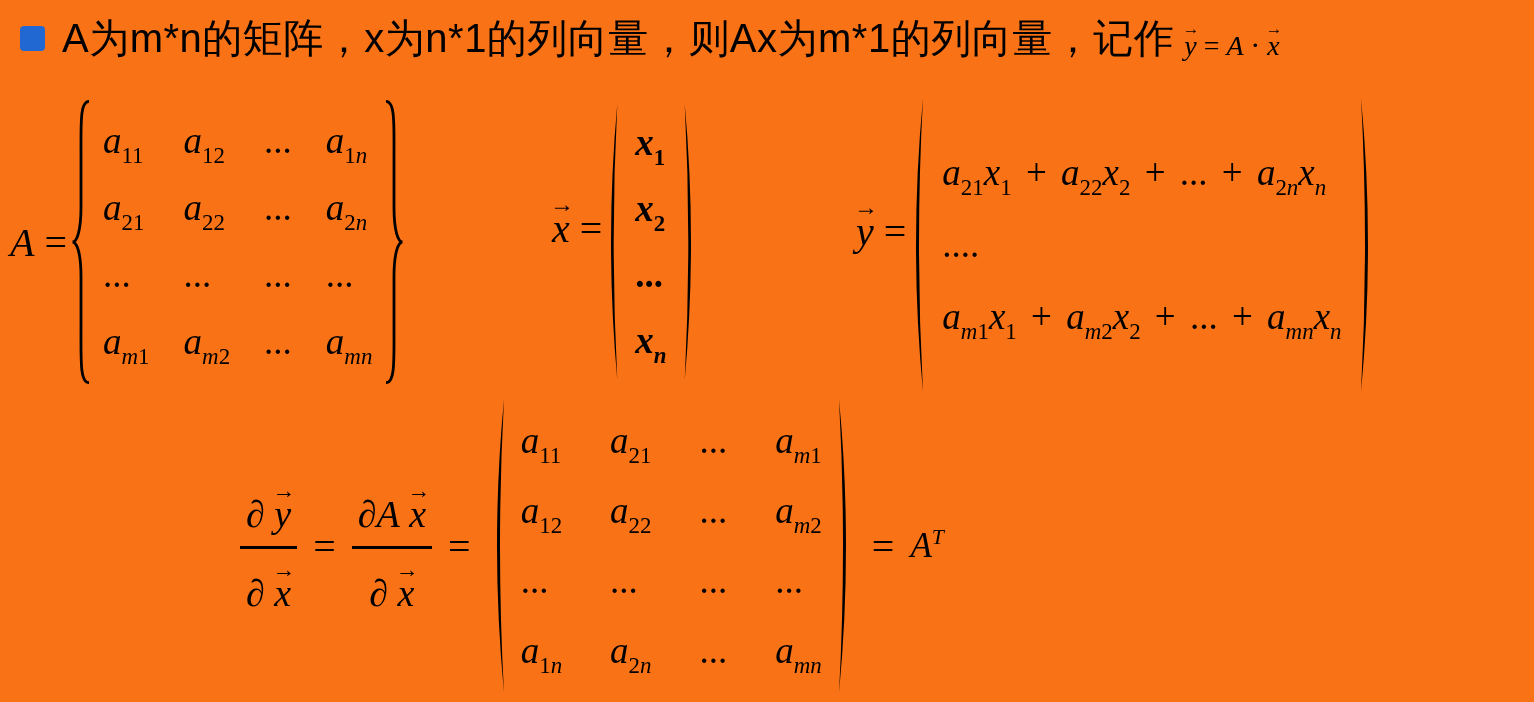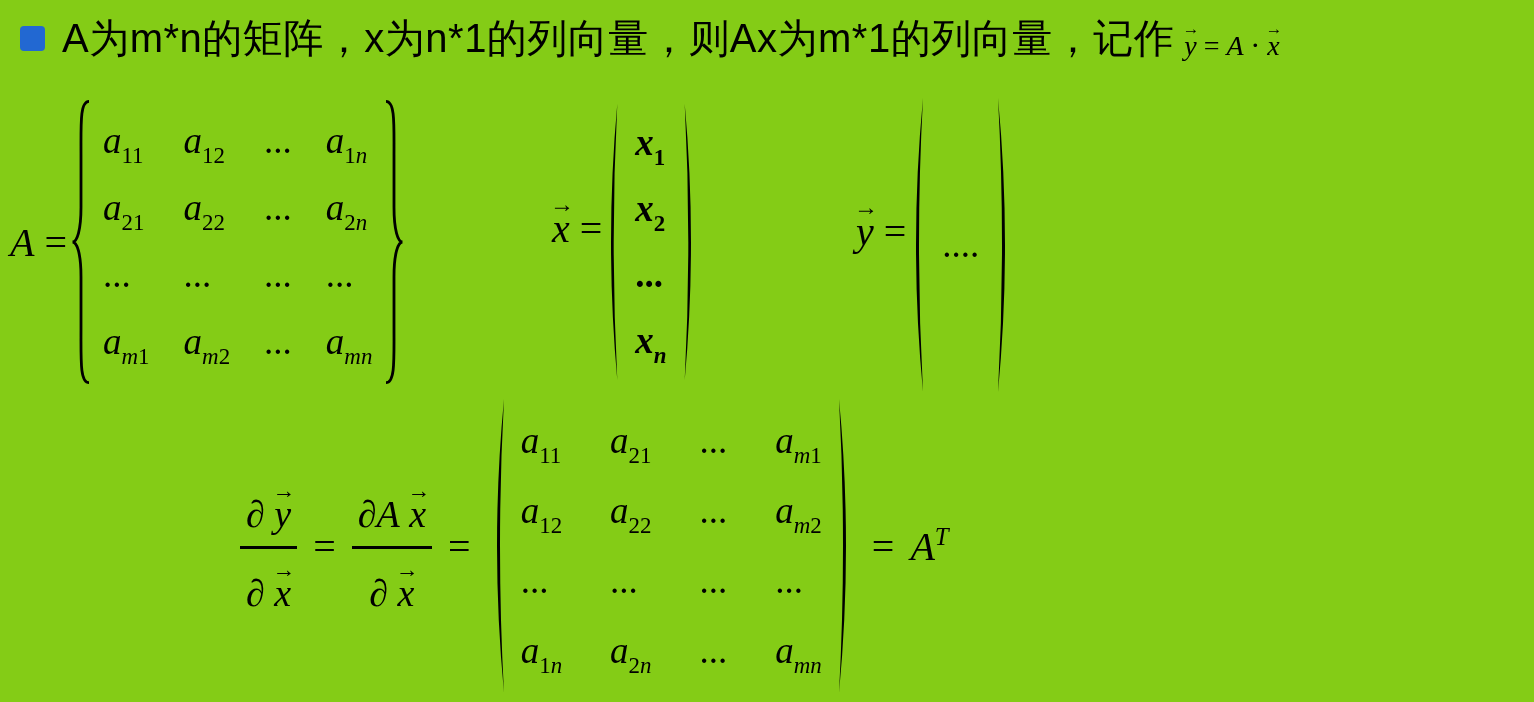--- a/index.html
+++ b/index.html
@@ -40,21 +40,21 @@
   
   .deriv{position:absolute;left:240px;top:395px;height:302px;display:flex;
          align-items:center;gap:16px;}
   .frac{display:inline-flex;flex-direction:column;align-items:center;font-size:38px;
         white-space:nowrap;}
   .fnum{padding:14px 6px 2px;}
   .fbar{align-self:stretch;height:3px;background:#000;margin:8px 0 12px;}
   .fden{padding:10px 6px 0;}
   .eq{font-size:40px;}
   .matrix{display:flex;align-items:center;height:100%;}
-  .result{font-size:40px;white-space:nowrap;text-align:right;}
+  .result{font-size:35px;white-space:nowrap;text-align:right;}
 </style>
 </head>
 <body>
 
 <svg width="0" height="0" style="position:absolute" aria-hidden="true">
   <defs>
     <symbol id="lp" viewBox="0 0 20 100" preserveAspectRatio="none">
       <path d="M17 1 Q3 50 17 99 Q9 50 17 1 Z" fill="#000"></path>
     </symbol>
     <symbol id="rp" viewBox="0 0 20 100" preserveAspectRatio="none">
@@ -62,21 +62,21 @@
     </symbol>
     <symbol id="lc" viewBox="0 0 26 100" preserveAspectRatio="none">
       <path d="M22 1.5 C13 1.5 14 9 14 20 L14 38 C14 46 10 50 5.5 50 C10 50 14 54 14 62 L14 80 C14 91 13 98.5 22 98.5" fill="none" stroke="#000" stroke-width="2.8" vector-effect="non-scaling-stroke"></path>
     </symbol>
     <symbol id="rc" viewBox="0 0 26 100" preserveAspectRatio="none">
       <path d="M4 1.5 C13 1.5 12 9 12 20 L12 38 C12 46 16 50 20.5 50 C16 50 12 54 12 62 L12 80 C12 91 13 98.5 4 98.5" fill="none" stroke="#000" stroke-width="2.8" vector-effect="non-scaling-stroke"></path>
     </symbol>
   </defs>
 </svg>
 
-<div class="slide" style="background: #84cc16;">
+<div class="slide" style="background: #f97316;">
 
   <div class="title-row">
     <span class="bullet" style="background: rgb(34, 104, 210);"></span>
     <span class="title-text">A为m*n的矩阵，x为n*1的列向量，则Ax为m*1的列向量，记作</span>
     <span class="title-math"><span class="vec"><span class="arr">→</span><span class="it">y</span></span> = <span class="it">A</span> ⋅ <span class="vec"><span class="arr">→</span><span class="it">x</span></span></span>
   </div>
 
   <div class="block blk-a">
     <span class="lhs"><span class="it">A</span> =</span>
     <svg class="fence" width="26" height="290">
@@ -120,21 +120,23 @@
         <use href="#rp"></use>
       </svg>
   </div>
 
   <div class="block blk-y">
     <span class="lhs lhs-up"><span class="vec"><span class="arr">→</span><span class="it">y</span></span> =</span>
     <svg class="fence" width="20" height="300">
         <use href="#lp"></use>
       </svg>
     <div class="mgrid gy">
+        <div class="cell"><span class="it">a</span><sub>21</sub><span class="it">x</span><sub>1</sub> + <span class="it">a</span><sub>22</sub><span class="it">x</span><sub>2</sub> + ... + <span class="it">a</span><sub>2<span class="it">n</span></sub><span class="it">x</span><sub><span class="it">n</span></sub></div>
         <div class="cell">....</div>
+        <div class="cell"><span class="it">a</span><sub><span class="it">m</span>1</sub><span class="it">x</span><sub>1</sub> + <span class="it">a</span><sub><span class="it">m</span>2</sub><span class="it">x</span><sub>2</sub> + ... + <span class="it">a</span><sub><span class="it">m</span><span class="it">n</span></sub><span class="it">x</span><sub><span class="it">n</span></sub></div>
       </div>
     <svg class="fence" width="20" height="300">
         <use href="#rp"></use>
       </svg>
   </div>
 
   <div class="deriv">
     <span class="frac">
       <span class="fnum"><span class="it">∂</span> <span class="vec"><span class="arr">→</span><span class="it">y</span></span></span>
       <span class="fbar"></span>

